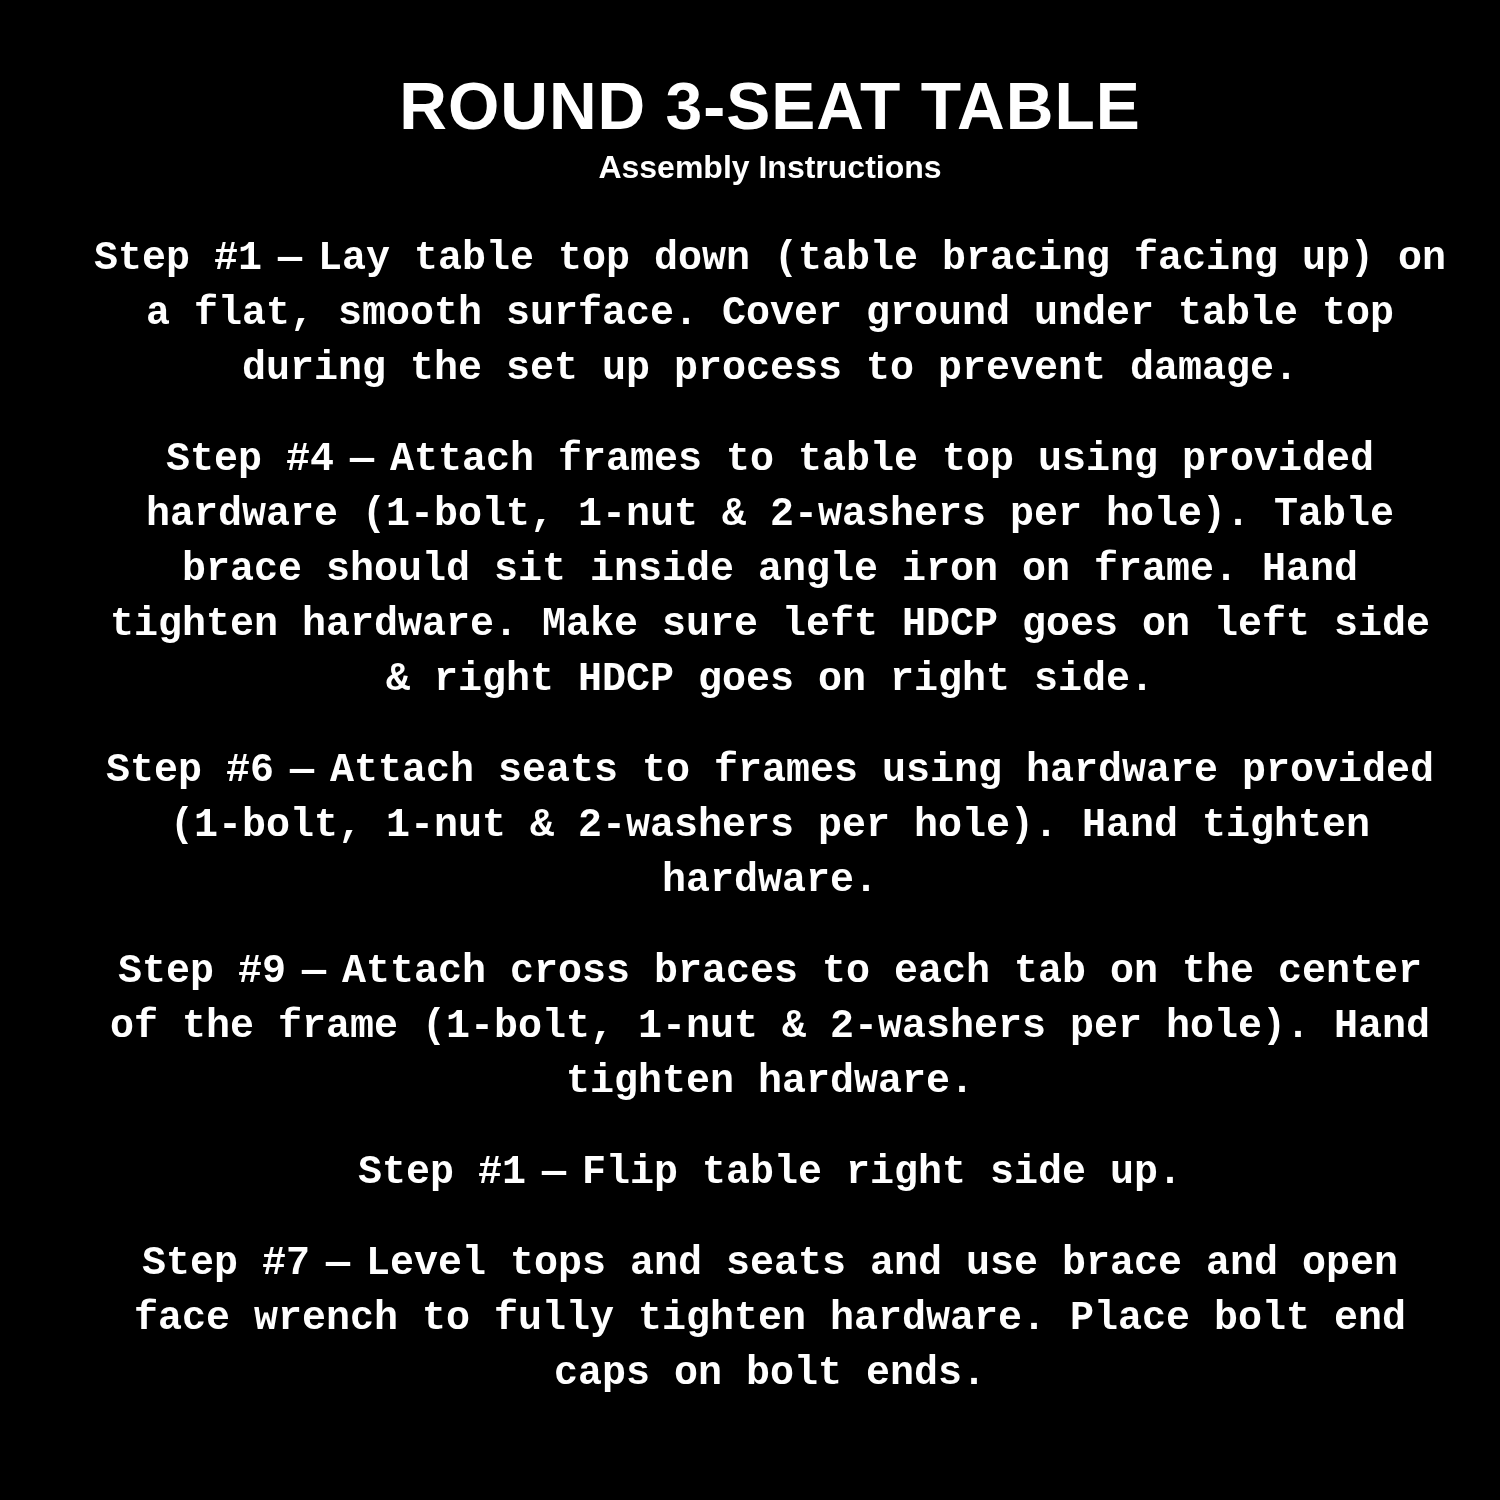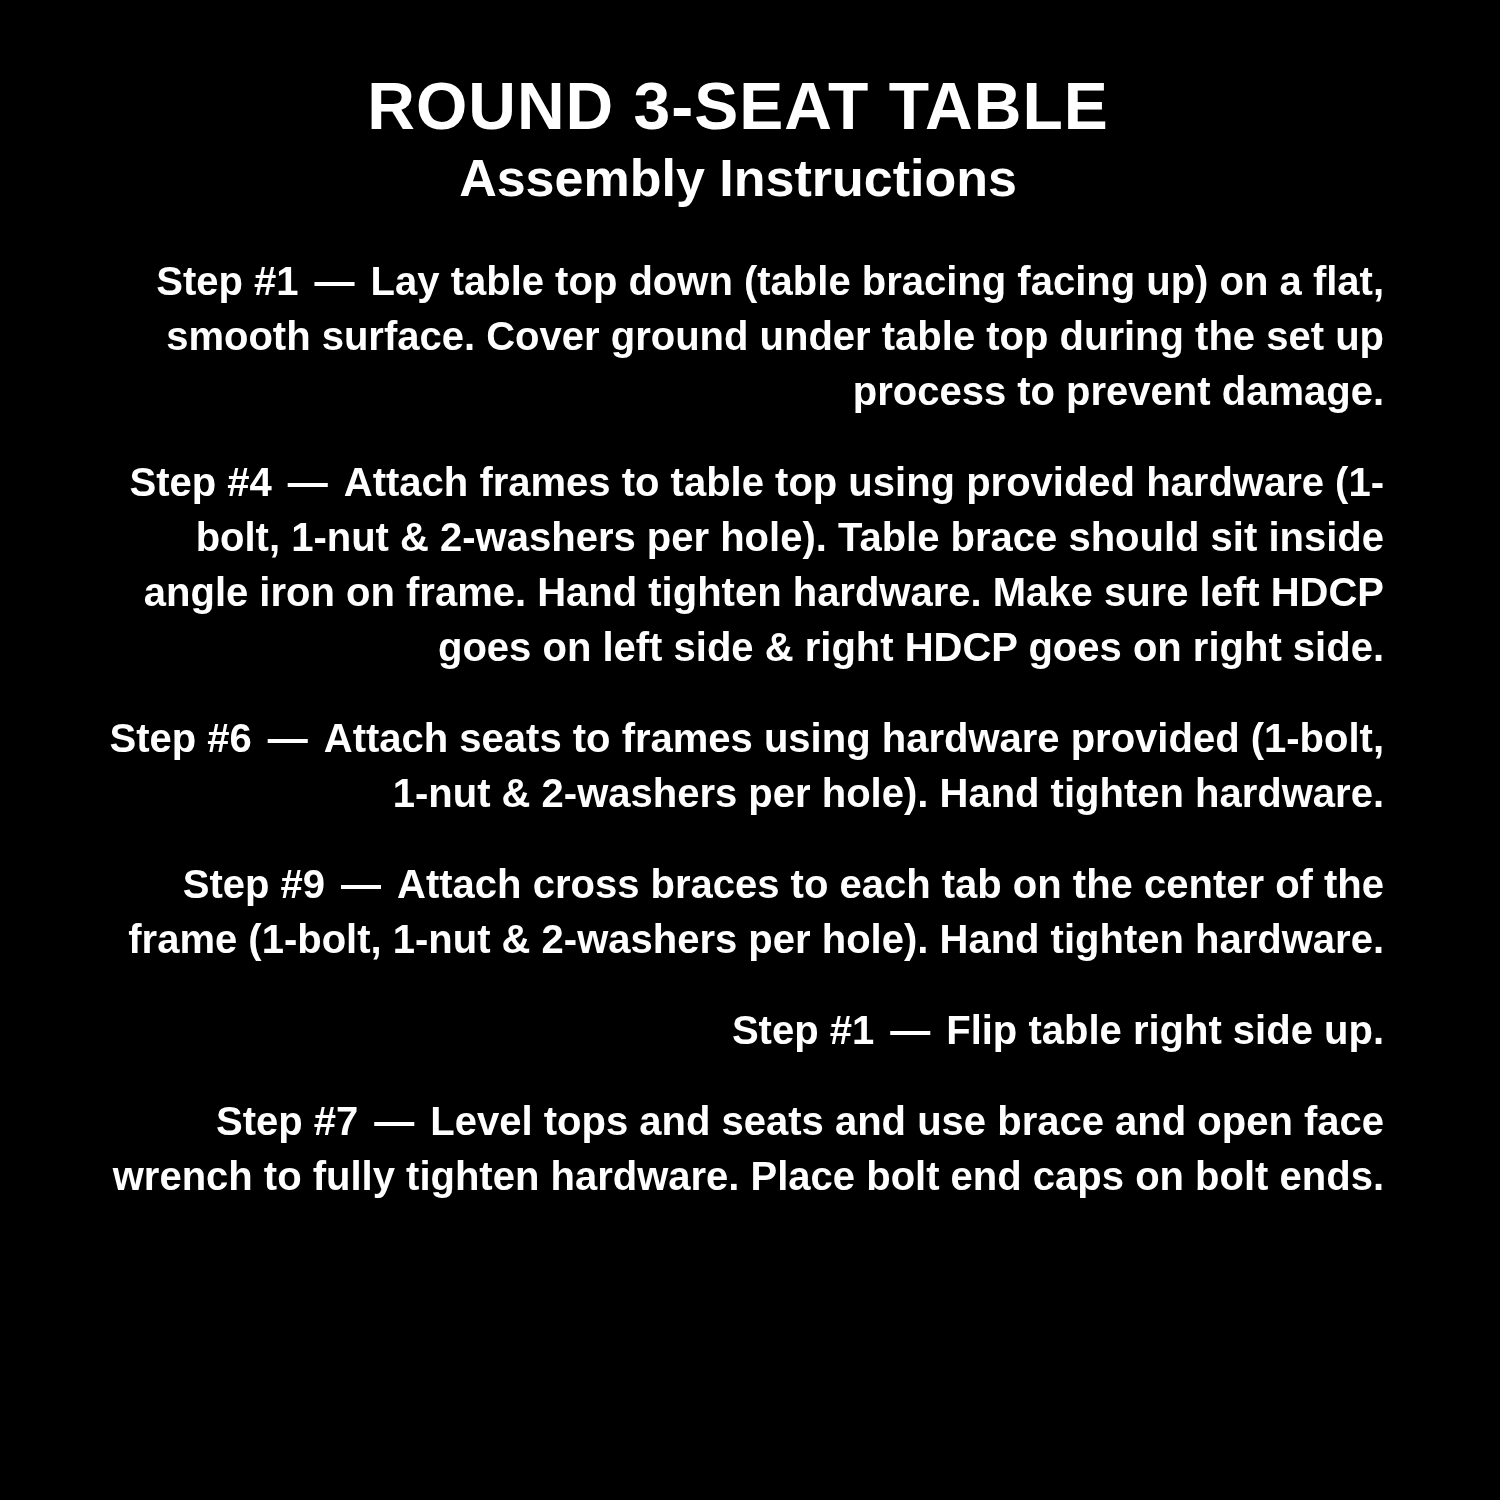--- a/index.html
+++ b/index.html
@@ -12,39 +12,40 @@
     background: #000000;
     color: #ffffff;
     font-family: "Liberation Sans", "DejaVu Sans", sans-serif;
     font-weight: 700;
     overflow: hidden;
   }
   .page {
     box-sizing: border-box;
     width: 1500px;
     height: 1500px;
-    padding: 70px 116px 40px 92px;
+    padding: 70px 52px 40px 92px;
   }
   .header {
     text-align: center;
     margin-bottom: 46px;
   }
   .title {
     font-size: 66px;
     line-height: 1.1;
     letter-spacing: 1px;
     margin: 0;
   }
   .subtitle {
-    font-size: 52px;
+    font-size: 32px;
     line-height: 1.15;
     margin: 6px 0 0 0;
   }
   .steps {
-    text-align: right;
+    text-align: center;
+    font-family: Liberation Mono, monospace;
   }
   .step {
     font-size: 40px;
     line-height: 1.375;
     margin: 0 0 36px 0;
   }
   .step-sep {
     margin: 0 16px;
   }
 </style>

